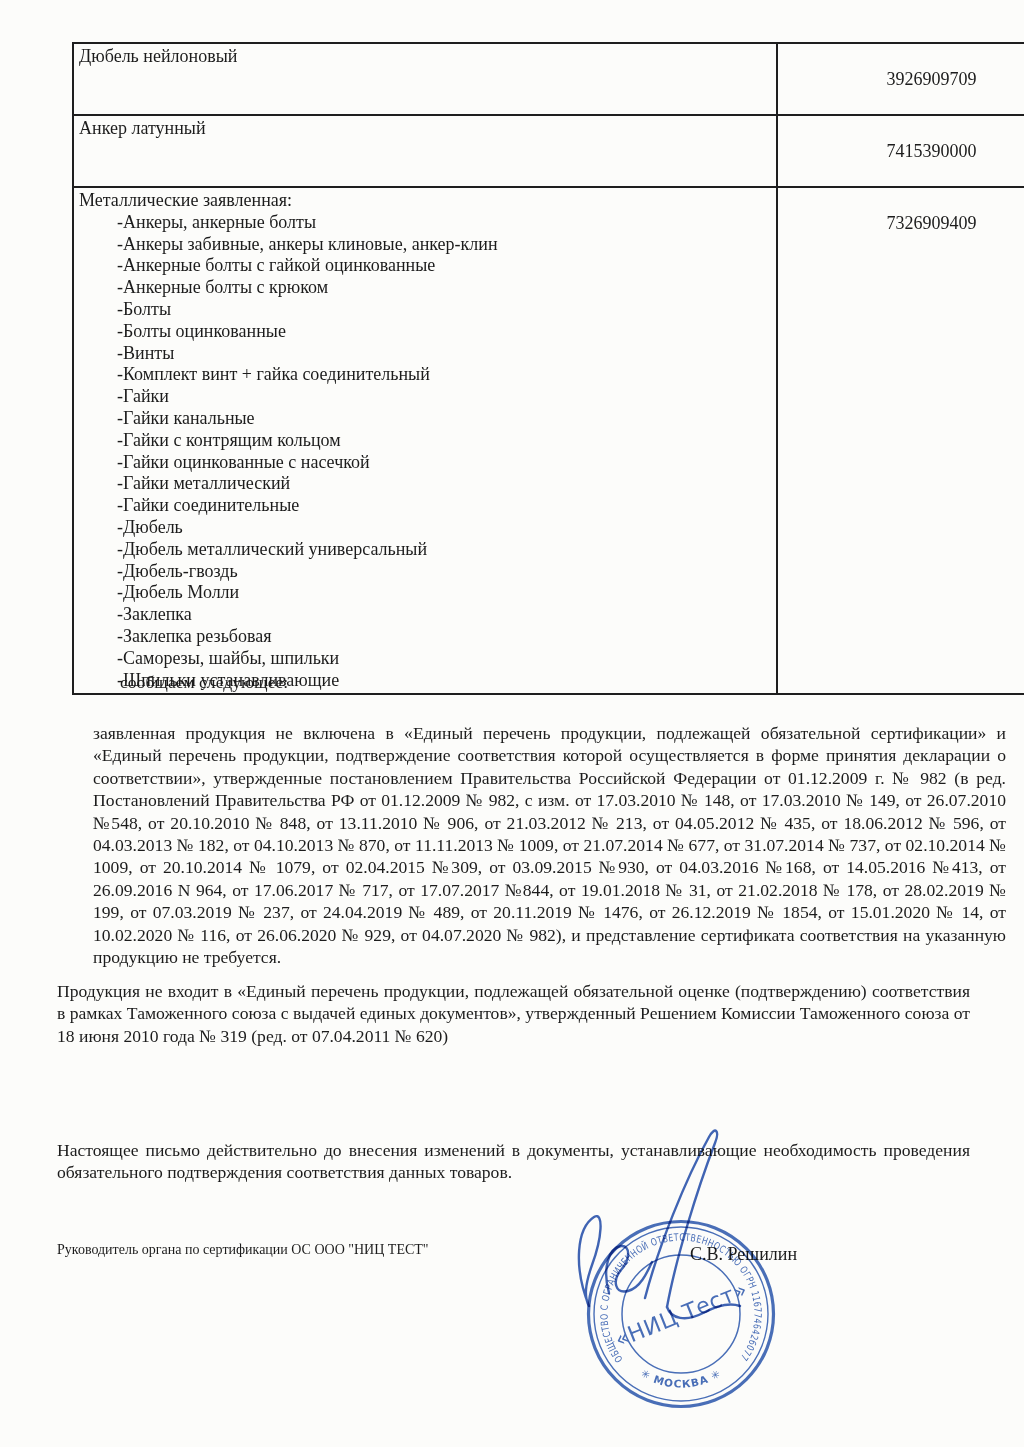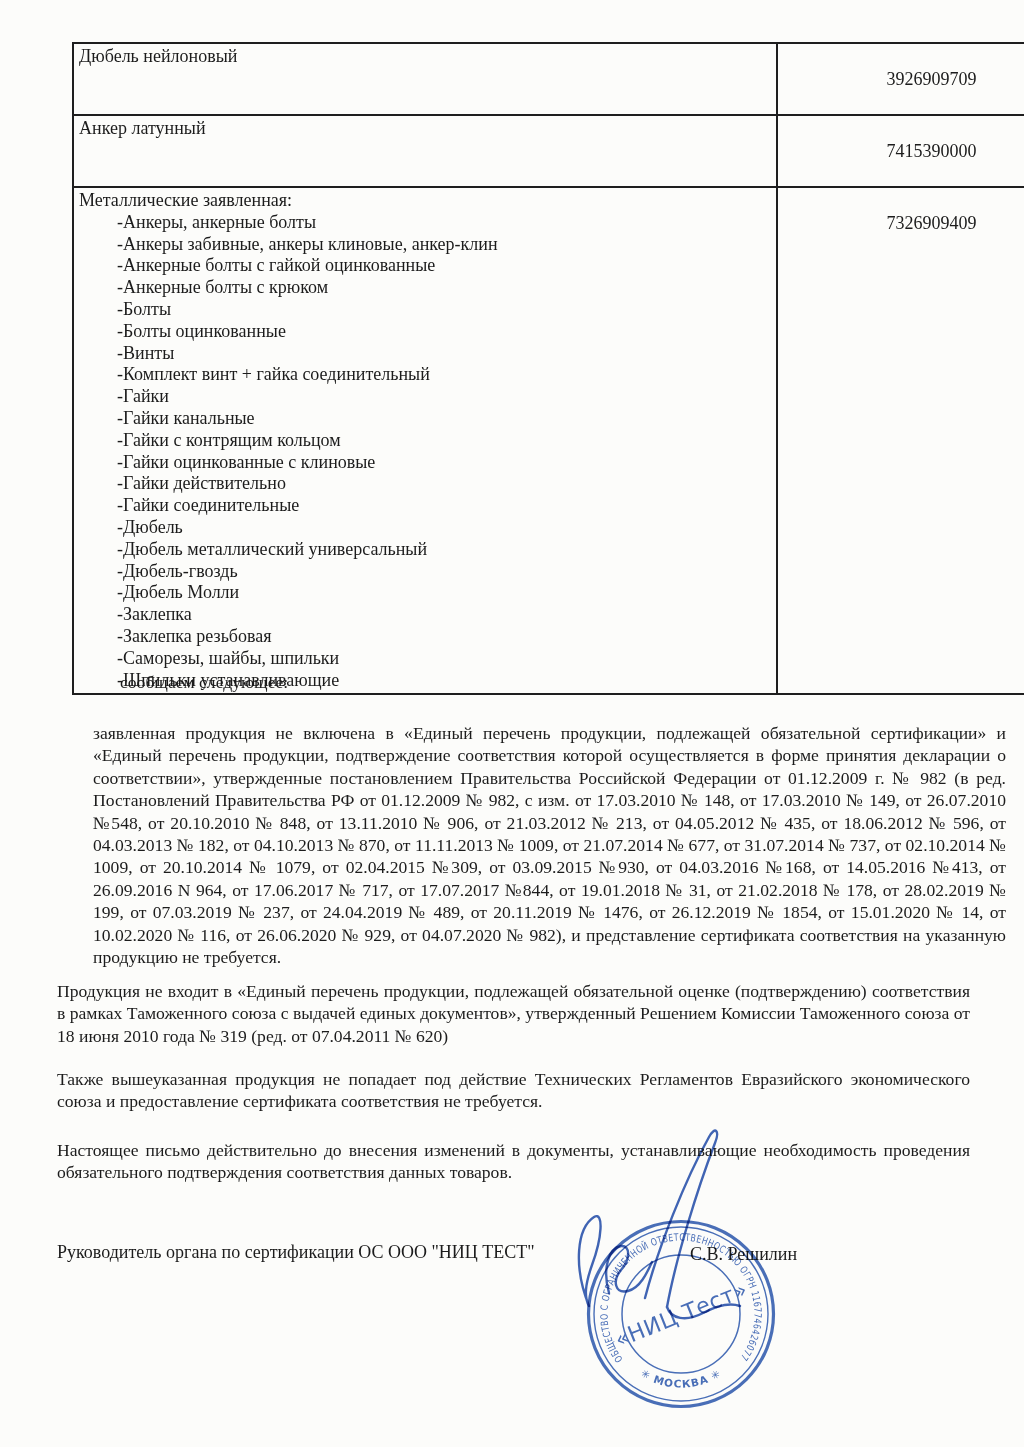--- a/index.html
+++ b/index.html
@@ -29,21 +29,21 @@
     position:absolute;left:57px;width:913px;
     font-size:17.6px;line-height:22.4px;text-align:justify;
     margin:0;
   }
   .intro{top:671px;text-align:left;padding-left:63px;}
   .p1{top:722px;margin-left:36px;}
   .p2{top:980px;}
   .p3{top:1068px;}
   .p4{top:1139px;}
   
-  .sig-role{position:absolute;left:57px;top:1242px;font-size:18px;white-space:nowrap;}
+  .sig-role{position:absolute;left:57px;top:1242px;font-size:14px;white-space:nowrap;}
   .sig-name{position:absolute;left:690px;top:1244px;font-size:18px;white-space:nowrap;}
   
   .stamp-svg{position:absolute;left:585px;top:1218px;width:192px;height:192px;mix-blend-mode:multiply;opacity:.92;}
   .sign-svg{position:absolute;left:560px;top:1120px;width:230px;height:230px;mix-blend-mode:multiply;}
   .stamp-ring{font-family:"DejaVu Sans",sans-serif;font-size:10px;letter-spacing:.5px;}
   .stamp-city{font-family:"DejaVu Sans",sans-serif;font-size:10.5px;font-weight:bold;letter-spacing:1px;}
   .stamp-center{font-family:"DejaVu Sans",sans-serif;font-size:22px;letter-spacing:.5px;}
 </style>
 </head>
 <body>
@@ -68,42 +68,41 @@
               <div>-Анкеры забивные, анкеры клиновые, анкер-клин</div>
               <div>-Анкерные болты с гайкой оцинкованные</div>
               <div>-Анкерные болты с крюком</div>
               <div>-Болты</div>
               <div>-Болты оцинкованные</div>
               <div>-Винты</div>
               <div>-Комплект винт + гайка соединительный</div>
               <div>-Гайки</div>
               <div>-Гайки канальные</div>
               <div>-Гайки с контрящим кольцом</div>
-              <div>-Гайки оцинкованные с клиновые</div>
-              <div>-Гайки действительно</div>
+              <div>-Гайки оцинкованные с насечкой</div>
+              <div>-Гайки металлический</div>
               <div>-Гайки соединительные</div>
               <div>-Дюбель</div>
               <div>-Дюбель металлический универсальный</div>
               <div>-Дюбель-гвоздь</div>
               <div>-Дюбель Молли</div>
               <div>-Заклепка</div>
               <div>-Заклепка резьбовая</div>
               <div>-Саморезы, шайбы, шпильки</div>
               <div>-Шпильки устанавливающие</div>
             </div>
         </td>
         <td class="ccode">7326909409</td>
       </tr>
     </tbody>
   </table>
 
   <p class="doc-text intro">сообщаем следующее:</p>
   <p class="doc-text p1">заявленная продукция не включена в «Единый перечень продукции, подлежащей обязательной сертификации» и «Единый перечень продукции, подтверждение соответствия которой осуществляется в форме принятия декларации о соответствии», утвержденные постановлением Правительства Российской Федерации от 01.12.2009 г. № 982 (в ред. Постановлений Правительства РФ от 01.12.2009 № 982, с изм. от 17.03.2010 № 148, от 17.03.2010 № 149, от 26.07.2010 №548, от 20.10.2010 № 848, от 13.11.2010 № 906, от 21.03.2012 № 213, от 04.05.2012 № 435, от 18.06.2012 № 596, от 04.03.2013 № 182, от 04.10.2013 № 870, от 11.11.2013 № 1009, от 21.07.2014 № 677, от 31.07.2014 № 737, от 02.10.2014 № 1009, от 20.10.2014 № 1079, от 02.04.2015 №309, от 03.09.2015 №930, от 04.03.2016 №168, от 14.05.2016 №413, от 26.09.2016 N 964, от 17.06.2017 № 717, от 17.07.2017 №844, от 19.01.2018 № 31, от 21.02.2018 № 178, от 28.02.2019 № 199, от 07.03.2019 № 237, от 24.04.2019 № 489, от 20.11.2019 № 1476, от 26.12.2019 № 1854, от 15.01.2020 № 14, от 10.02.2020 № 116, от 26.06.2020 № 929, от 04.07.2020 № 982), и представление сертификата соответствия на указанную продукцию не требуется.</p>
   <p class="doc-text p2">Продукция не входит в «Единый перечень продукции, подлежащей обязательной оценке (подтверждению) соответствия в рамках Таможенного союза с выдачей единых документов», утвержденный Решением Комиссии Таможенного союза от 18 июня 2010 года № 319 (ред. от 07.04.2011 № 620)</p>
-  <p class="doc-text p3">Также вышеуказанная продукция не попадает под действие Технических Регламентов Евразийского экономического союза и предоставление сертификата соответствия не требуется.</p>
   <p class="doc-text p4">Настоящее письмо действительно до внесения изменений в документы, устанавливающие необходимость проведения обязательного подтверждения соответствия данных товаров.</p>
 
   <div class="sig-role">Руководитель органа по сертификации ОС ООО "НИЦ ТЕСТ"</div>
   <div class="sig-name">С.В. Решилин</div>
 
   <svg class="stamp-svg" viewBox="0 0 192 192">
     <g fill="none" stroke="#3a63b5">
       <circle cx="96" cy="96" r="92.5" stroke-width="3.2"></circle>
       <circle cx="96" cy="96" r="87" stroke-width="1.4"></circle>
       <circle cx="96" cy="96" r="59" stroke-width="1.5"></circle>

